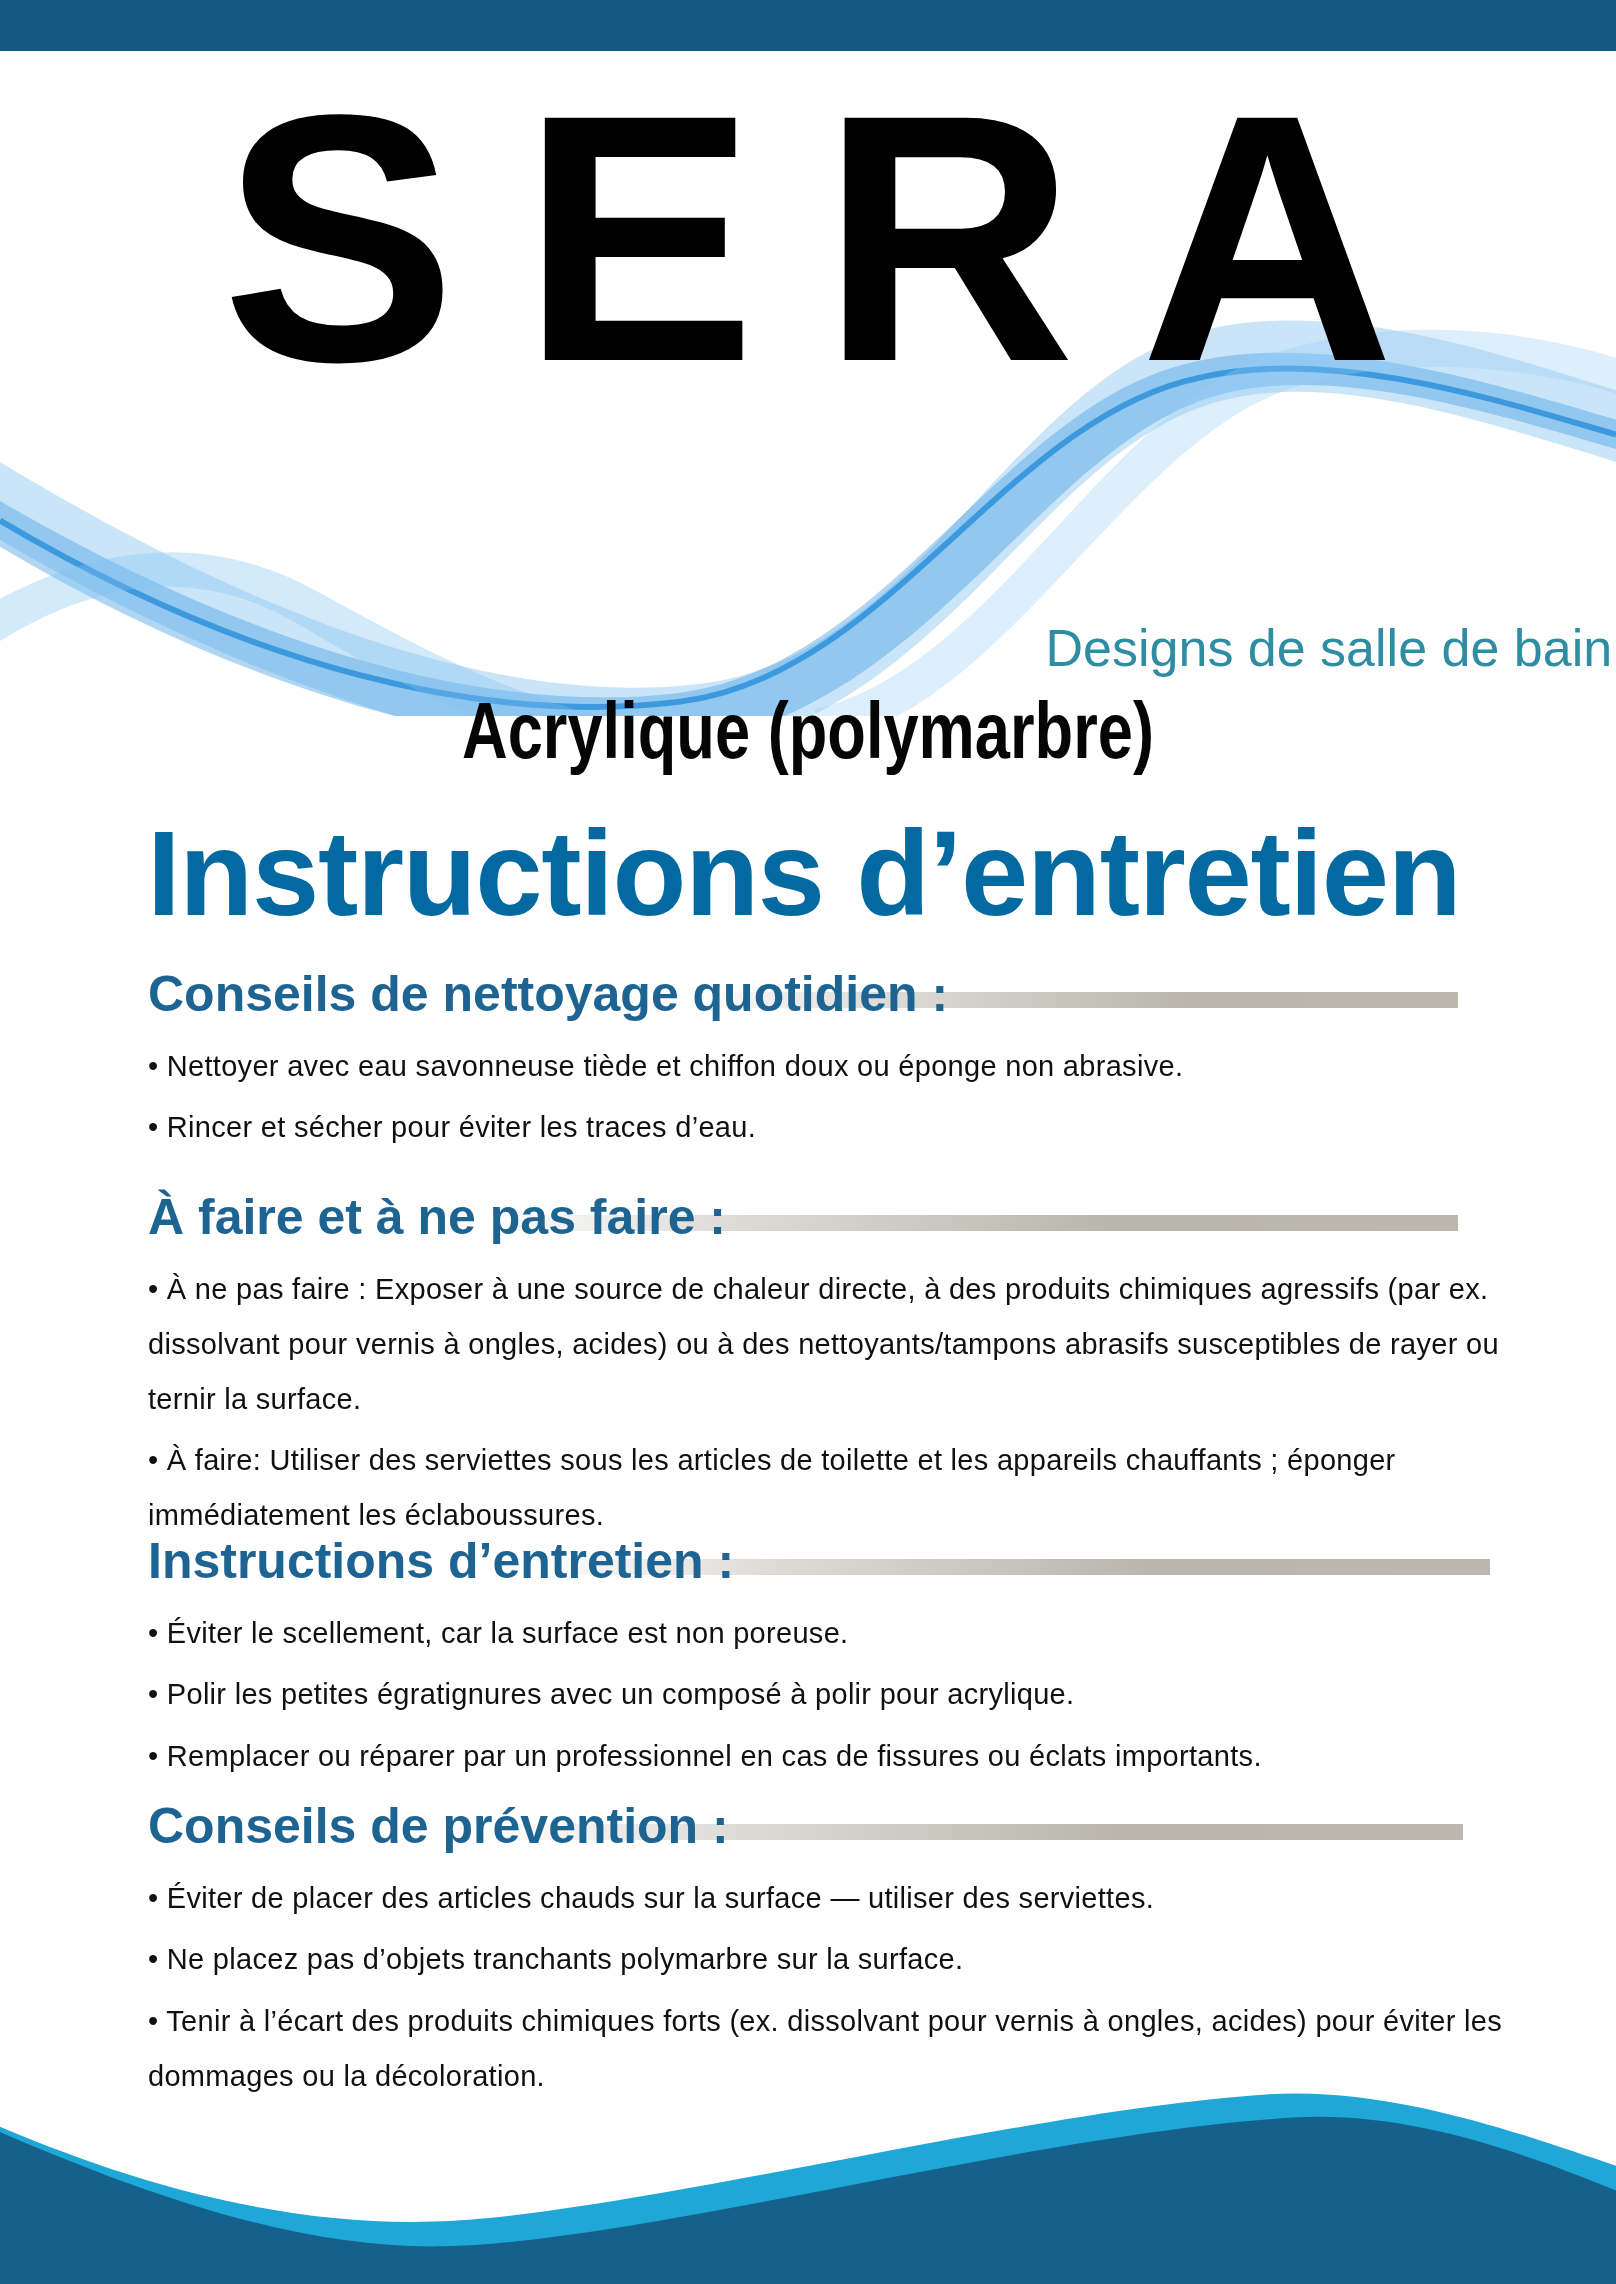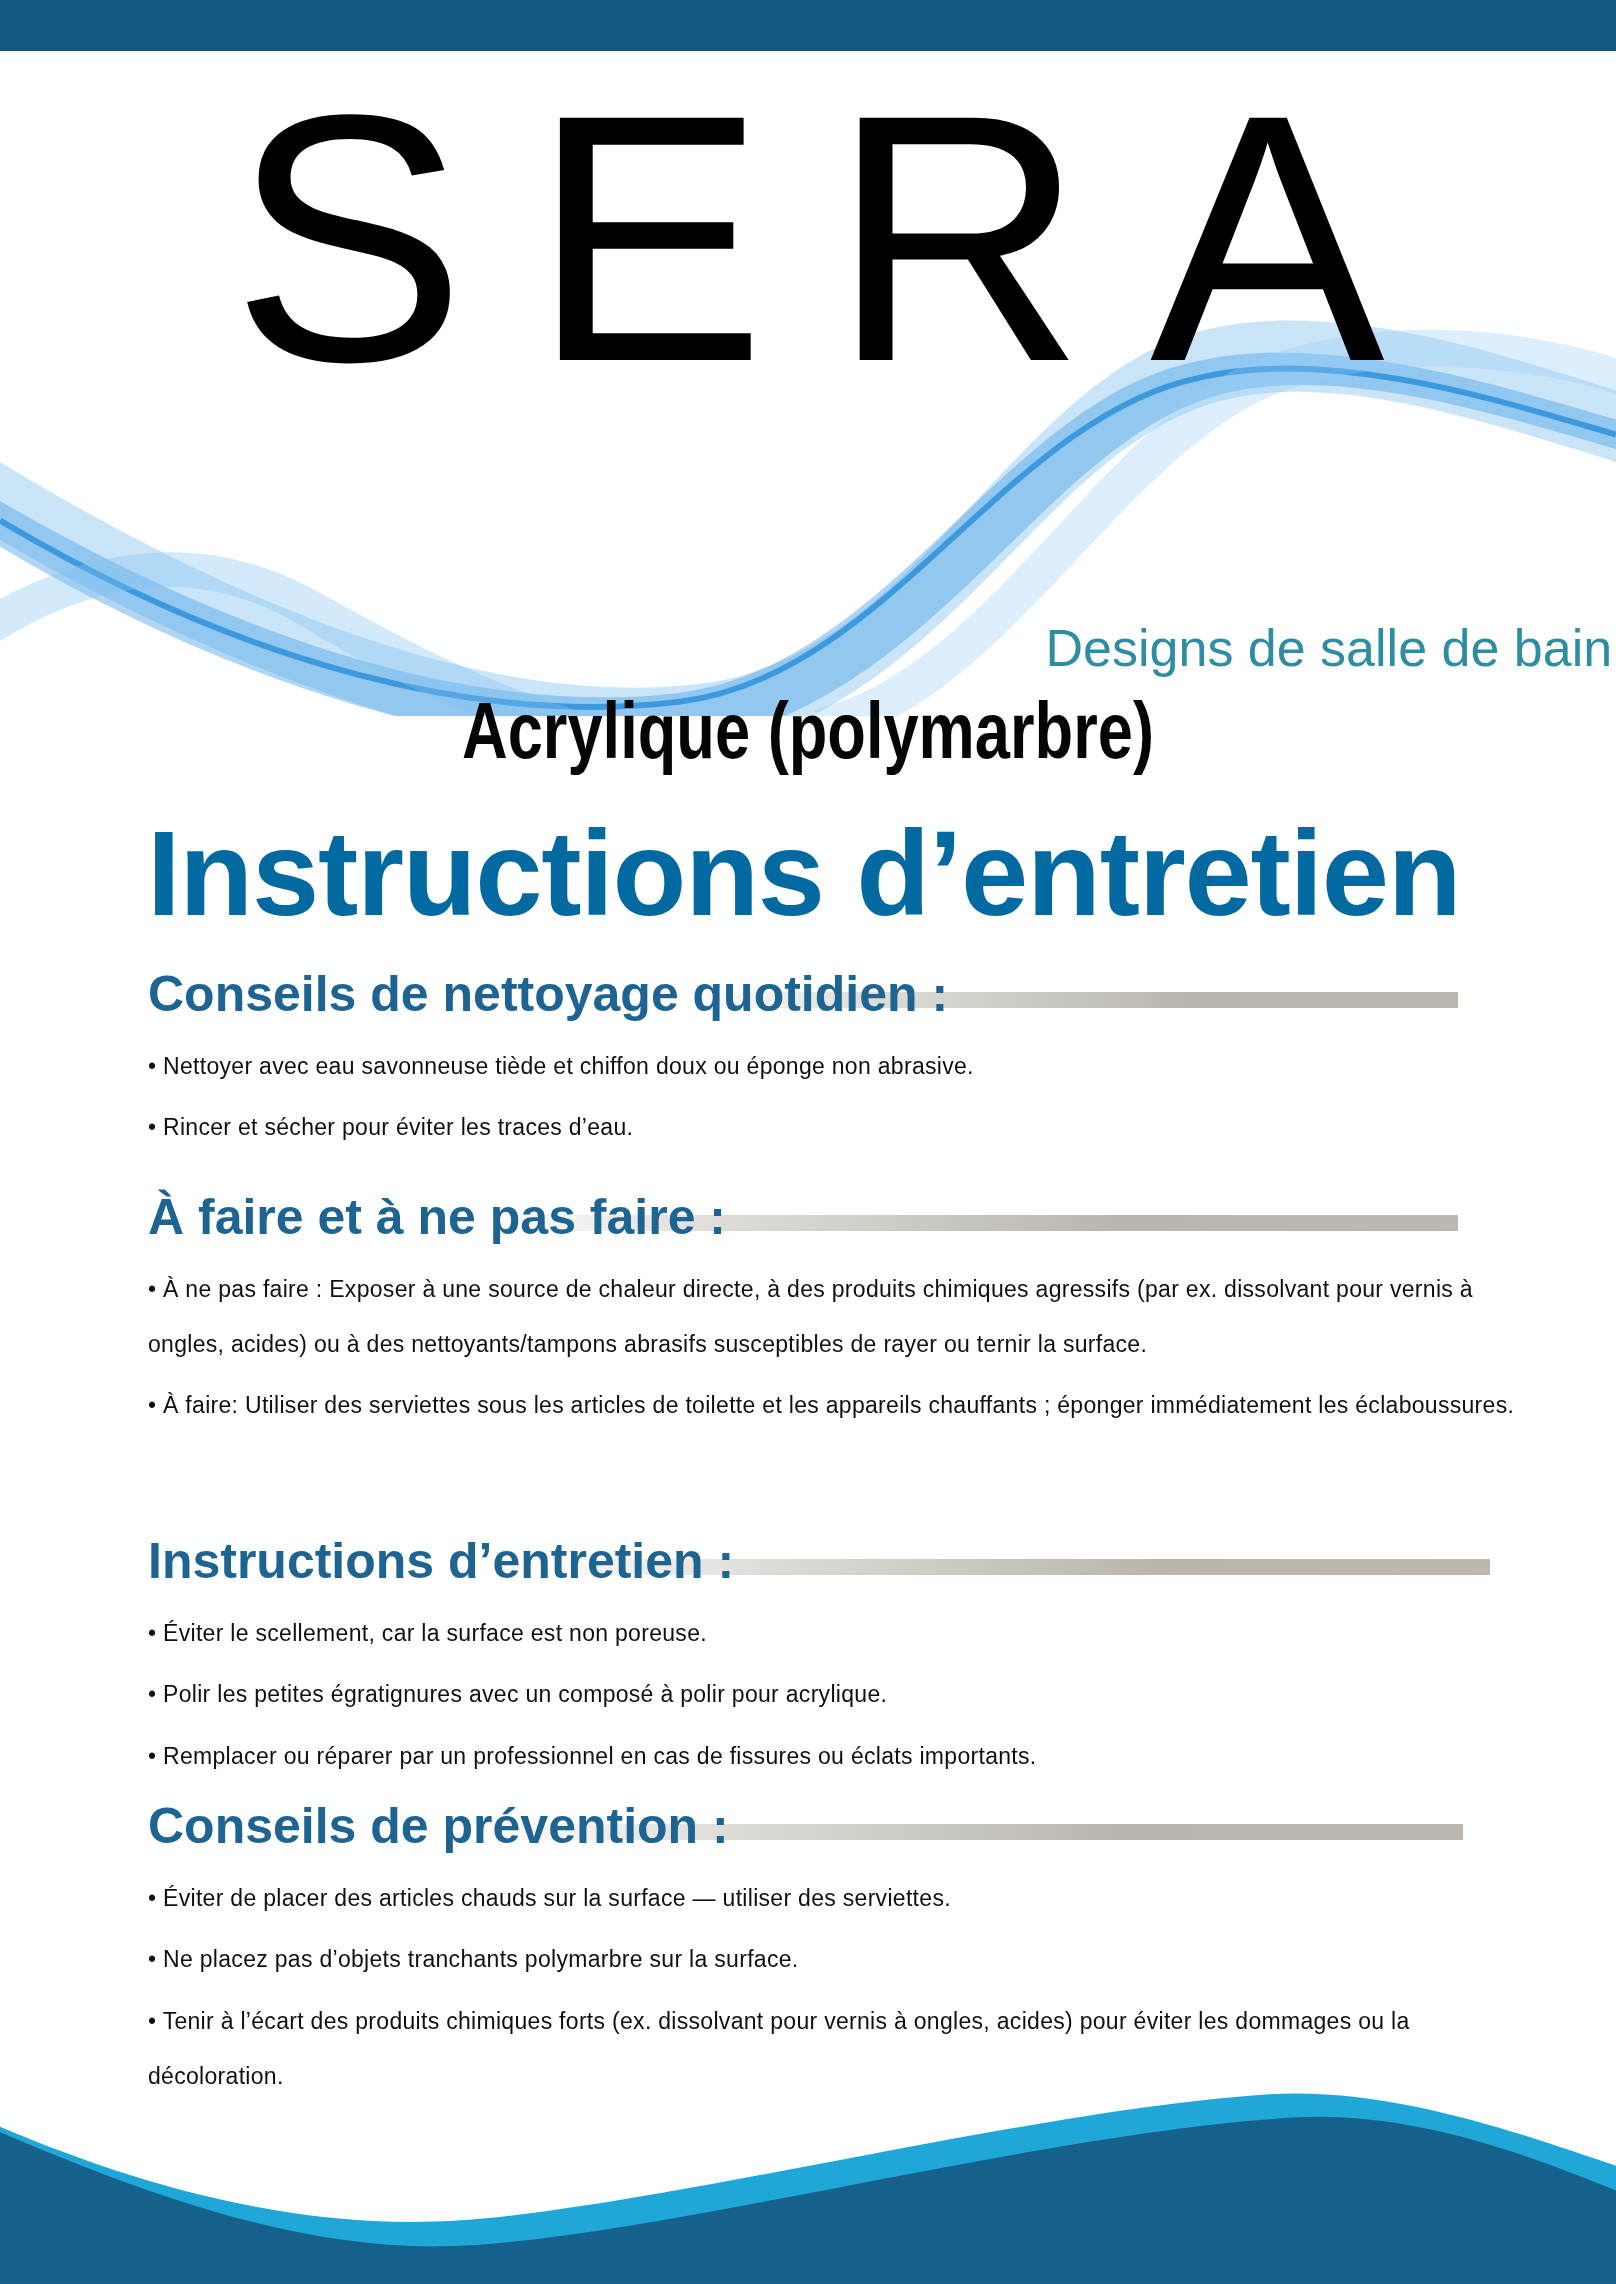--- a/index.html
+++ b/index.html
@@ -11,21 +11,21 @@
     font-family:"Liberation Sans", sans-serif;
   }
   .topbar{
     position:absolute;top:0;left:0;width:100%;height:51px;
     background:#12587f;
   }
   .logo{
     position:absolute;top:62px;left:0;width:100%;
     margin:0;text-align:center;
     font-family:"Liberation Sans", sans-serif;
-    font-weight:400;
+    font-weight:700;
     font-size:352px;line-height:1;
     letter-spacing:65px;text-indent:65px;
     color:#000000;
     z-index:2;
   }
   .hdr-wave{
     position:absolute;top:260px;left:0;width:1616px;height:456px;
     z-index:1;
   }
   .tagline{
@@ -63,21 +63,21 @@
   .hbar{
     position:absolute;top:30px;height:16.3px;z-index:0;
     background:linear-gradient(90deg,
       rgba(181,177,167,0) 0%,
       rgba(181,177,167,0.45) 25%,
       rgba(178,174,163,0.9) 65%,
       #bcb8ae 100%);
   }
   .bullet{
     margin:0 0 6.5px 0;
-    font-size:23px;line-height:55px;letter-spacing:0.3px;
+    font-size:29px;line-height:55px;letter-spacing:0.3px;
     color:#101010;
   }
   #sec0{top:962px}
   #sec1{top:1185px}
   #sec2{top:1529px}
   #sec3{top:1794px}
   #sec0 .hbar{left:540px;width:770px}
   #sec1 .hbar{left:333px;width:977px}
   #sec2 .hbar{left:378px;width:964px}
   #sec3 .hbar{left:335px;width:980px}

